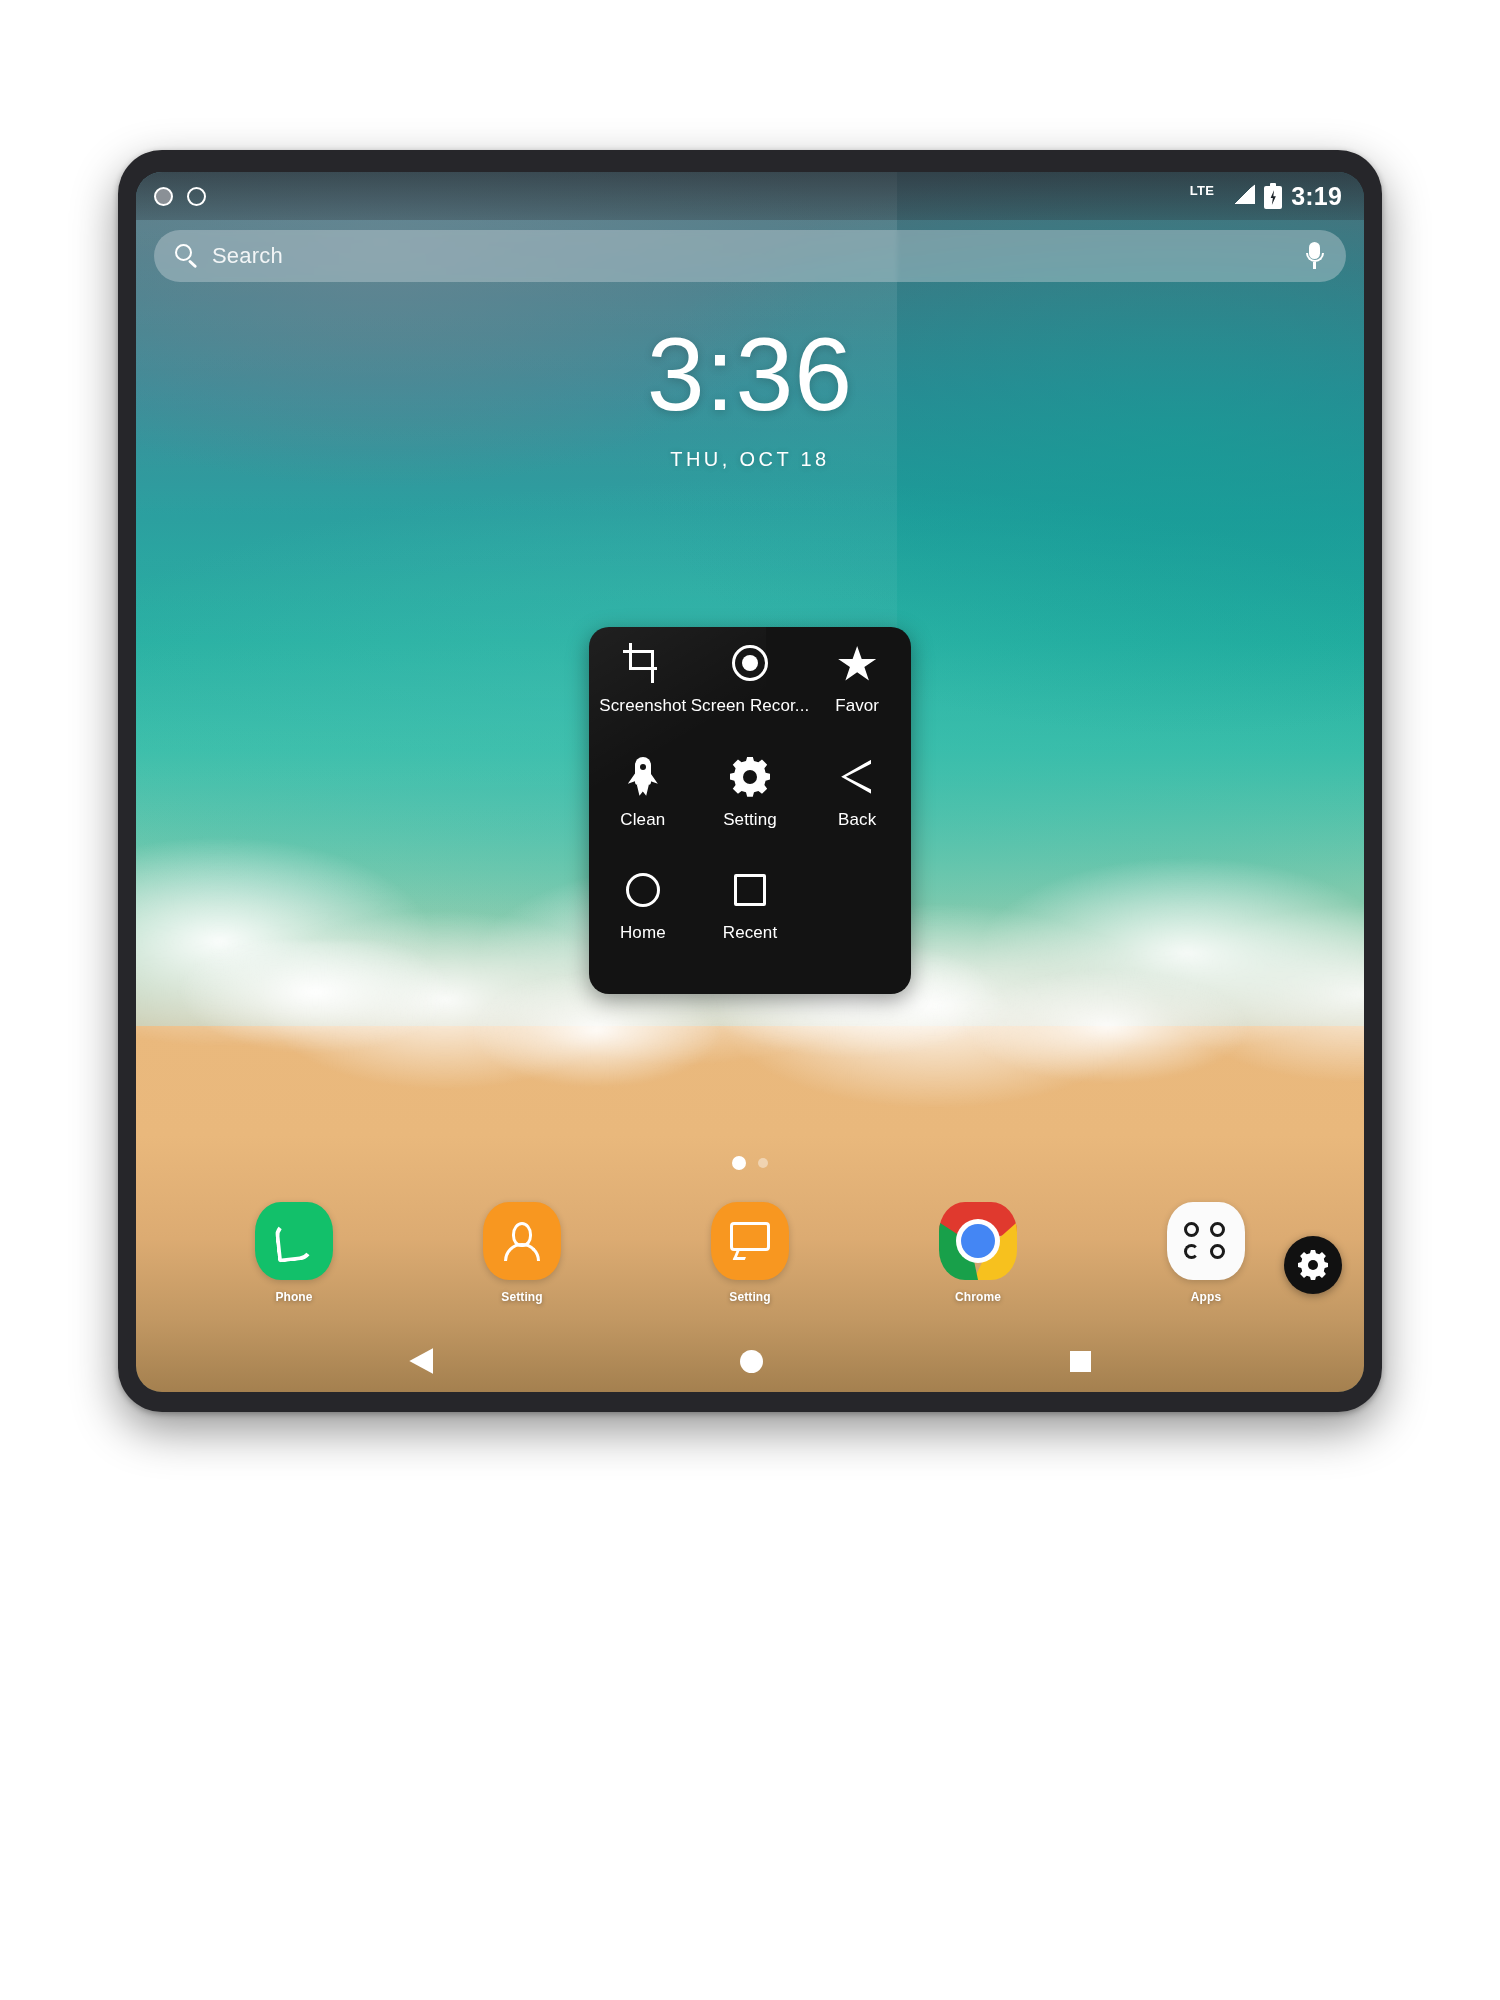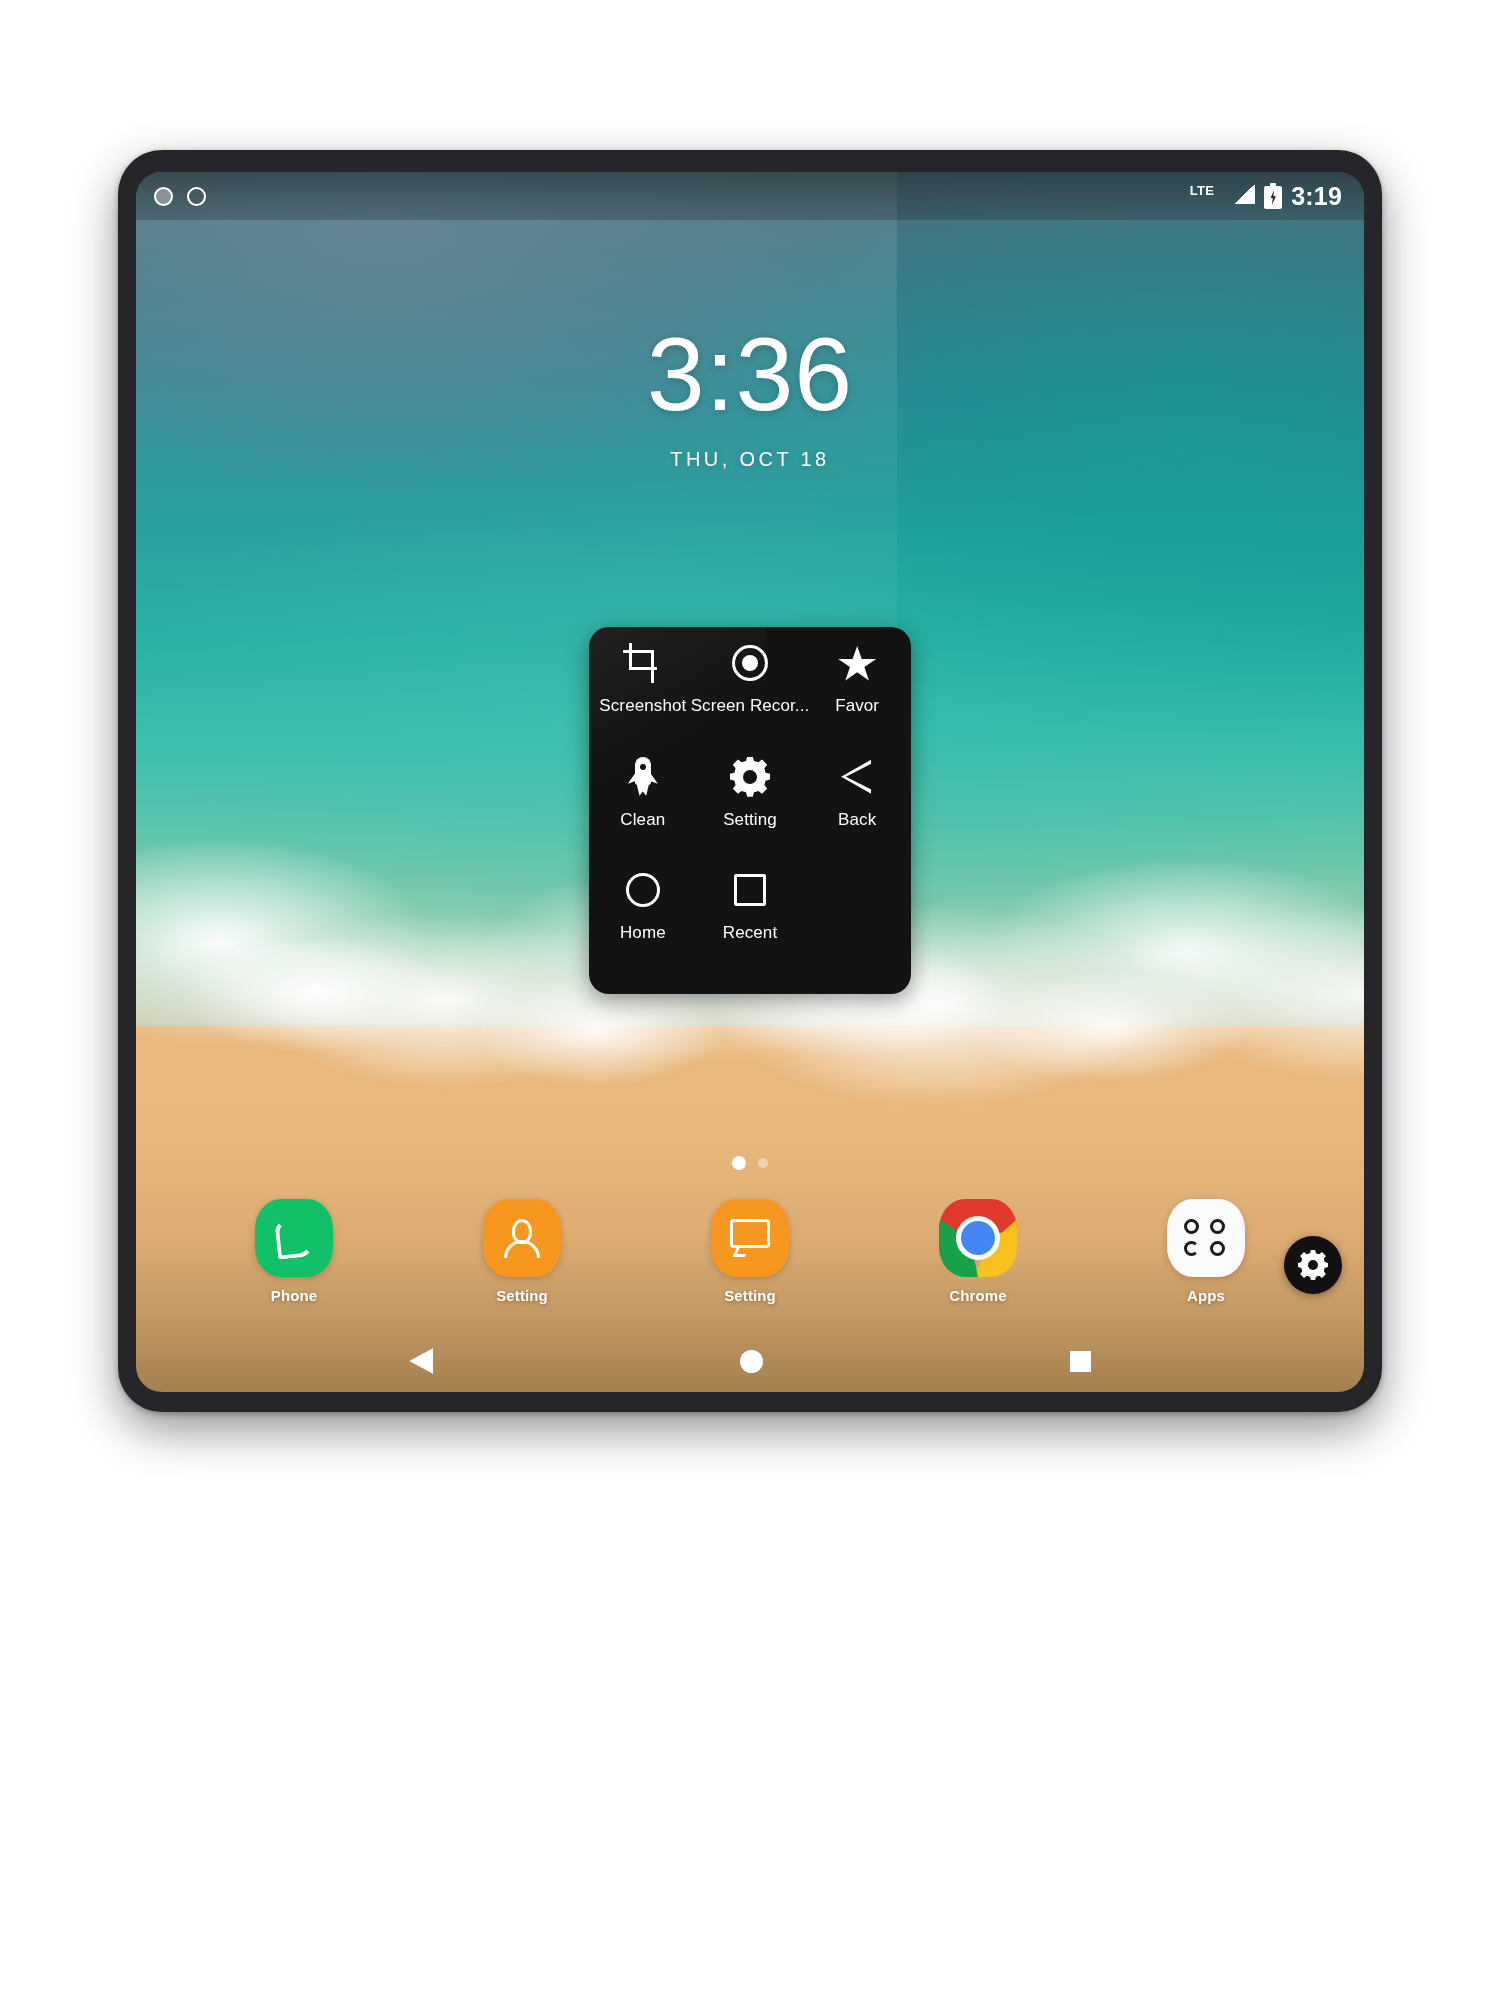--- a/index.html
+++ b/index.html
@@ -316,21 +316,21 @@
   }
   .dock-item { display:flex; flex-direction:column; align-items:center; width:110px; }
   .app-ico {
     width:78px; height:78px;
     border-radius:26px / 30px;
     position:relative;
     display:flex; align-items:center; justify-content:center;
     box-shadow:0 2px 7px rgba(0,0,0,0.18);
   }
   .app-label {
-    color:#ffffff; font-size:15px; font-weight:bold; margin-top:10px;
+    color:#ffffff; font-size:12px; font-weight:bold; margin-top:10px;
     text-shadow:0 1px 4px rgba(0,0,0,0.35);
     letter-spacing:.1px;
   }
 
   .sq-phone { background:#12c06a; }
   .gl-phone { width:44px; height:44px; position:relative; }
   .gl-phone i {
     position:absolute; left:4px; top:2px; width:36px; height:40px;
     border:4px solid #fff;
     border-radius:14px 4px 14px 4px;
@@ -455,20 +455,32 @@
           </span>
           <span class="sb-batt">
             <span class="sb-batt-cap"></span>
             <span class="sb-batt-body"></span>
             <span class="sb-batt-bolt"></span>
           </span>
           <span class="sb-time">3:19</span>
         </div>
       </div>
 
+      <div class="searchbar">
+        <span class="search-icon">
+            <i></i>
+            <b></b>
+          </span>
+        <span class="search-ph">Search</span>
+        <span class="mic-icon">
+            <i></i>
+            <b></b>
+            <s></s>
+          </span>
+      </div>
 
       <div class="clock">
         <div class="clock-time">3:36</div>
         <div class="clock-date">THU, OCT 18</div>
       </div>
 
       <div class="panel">
         <div class="panel-grid">
 
           <div class="p-item">

